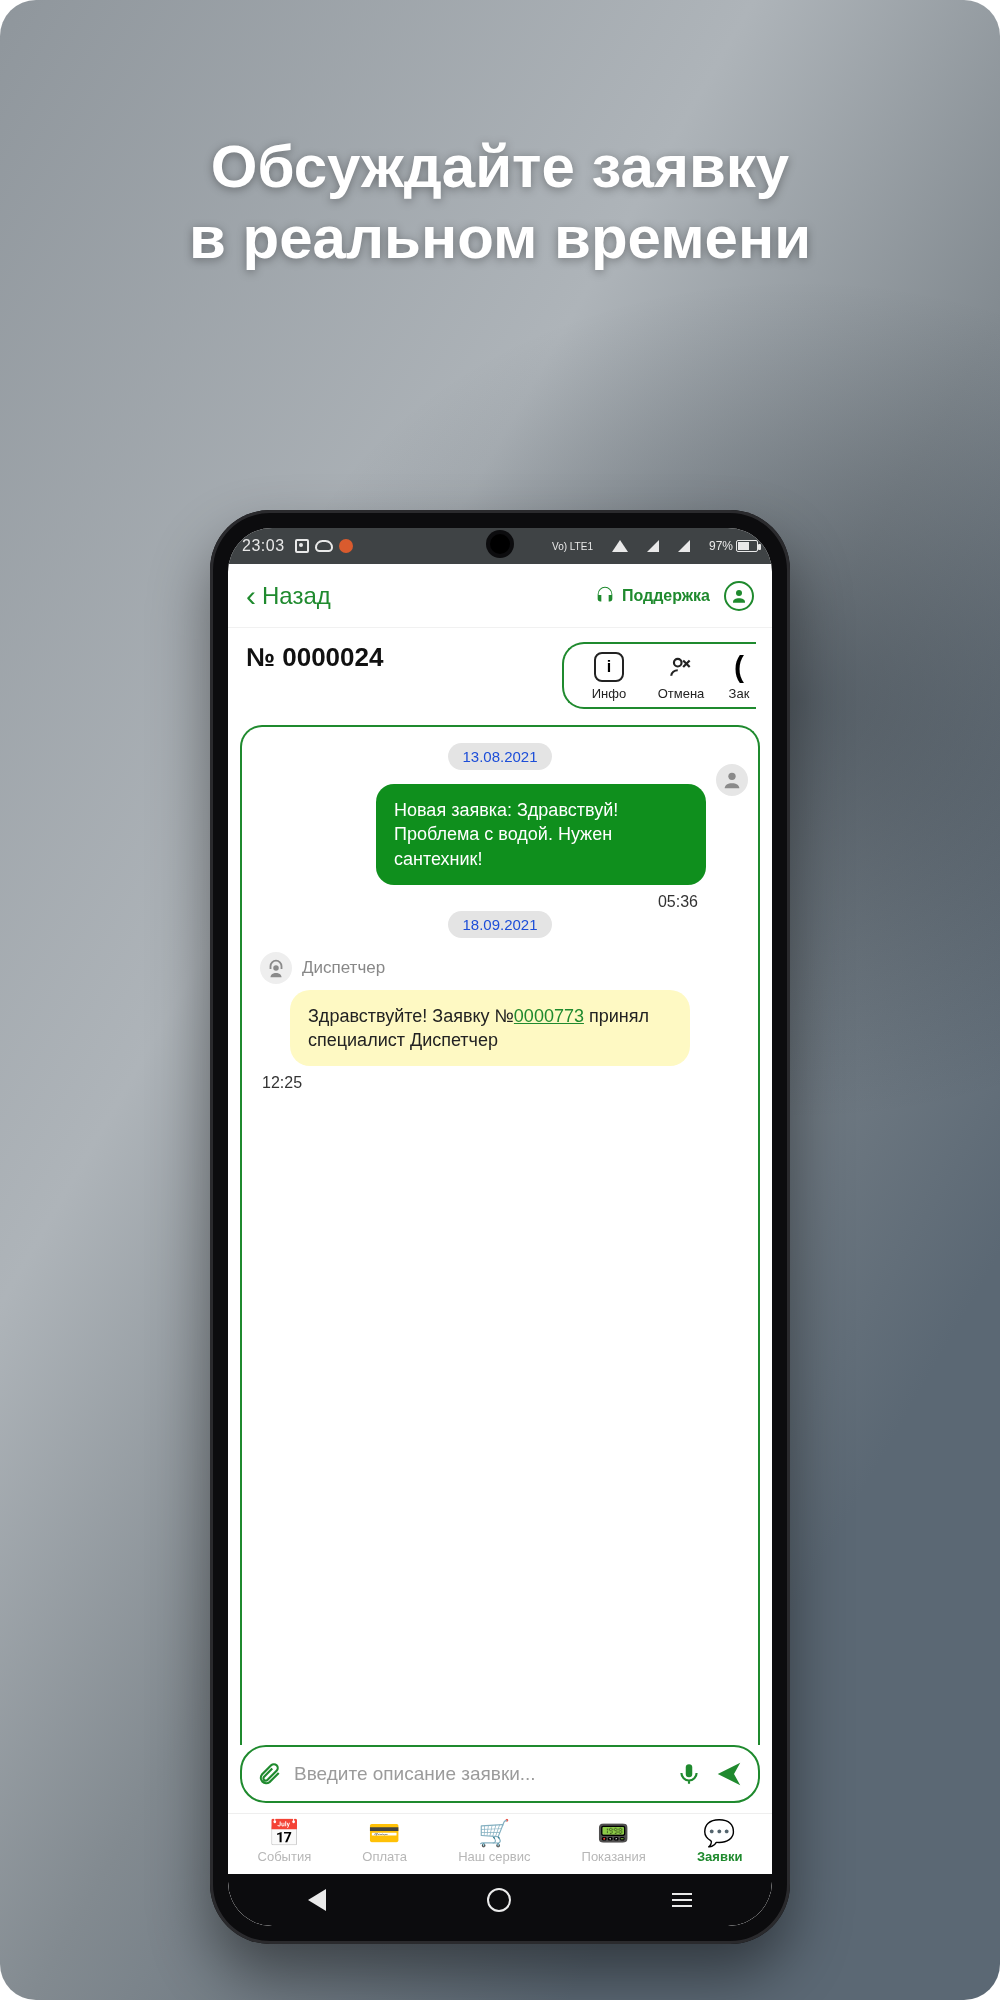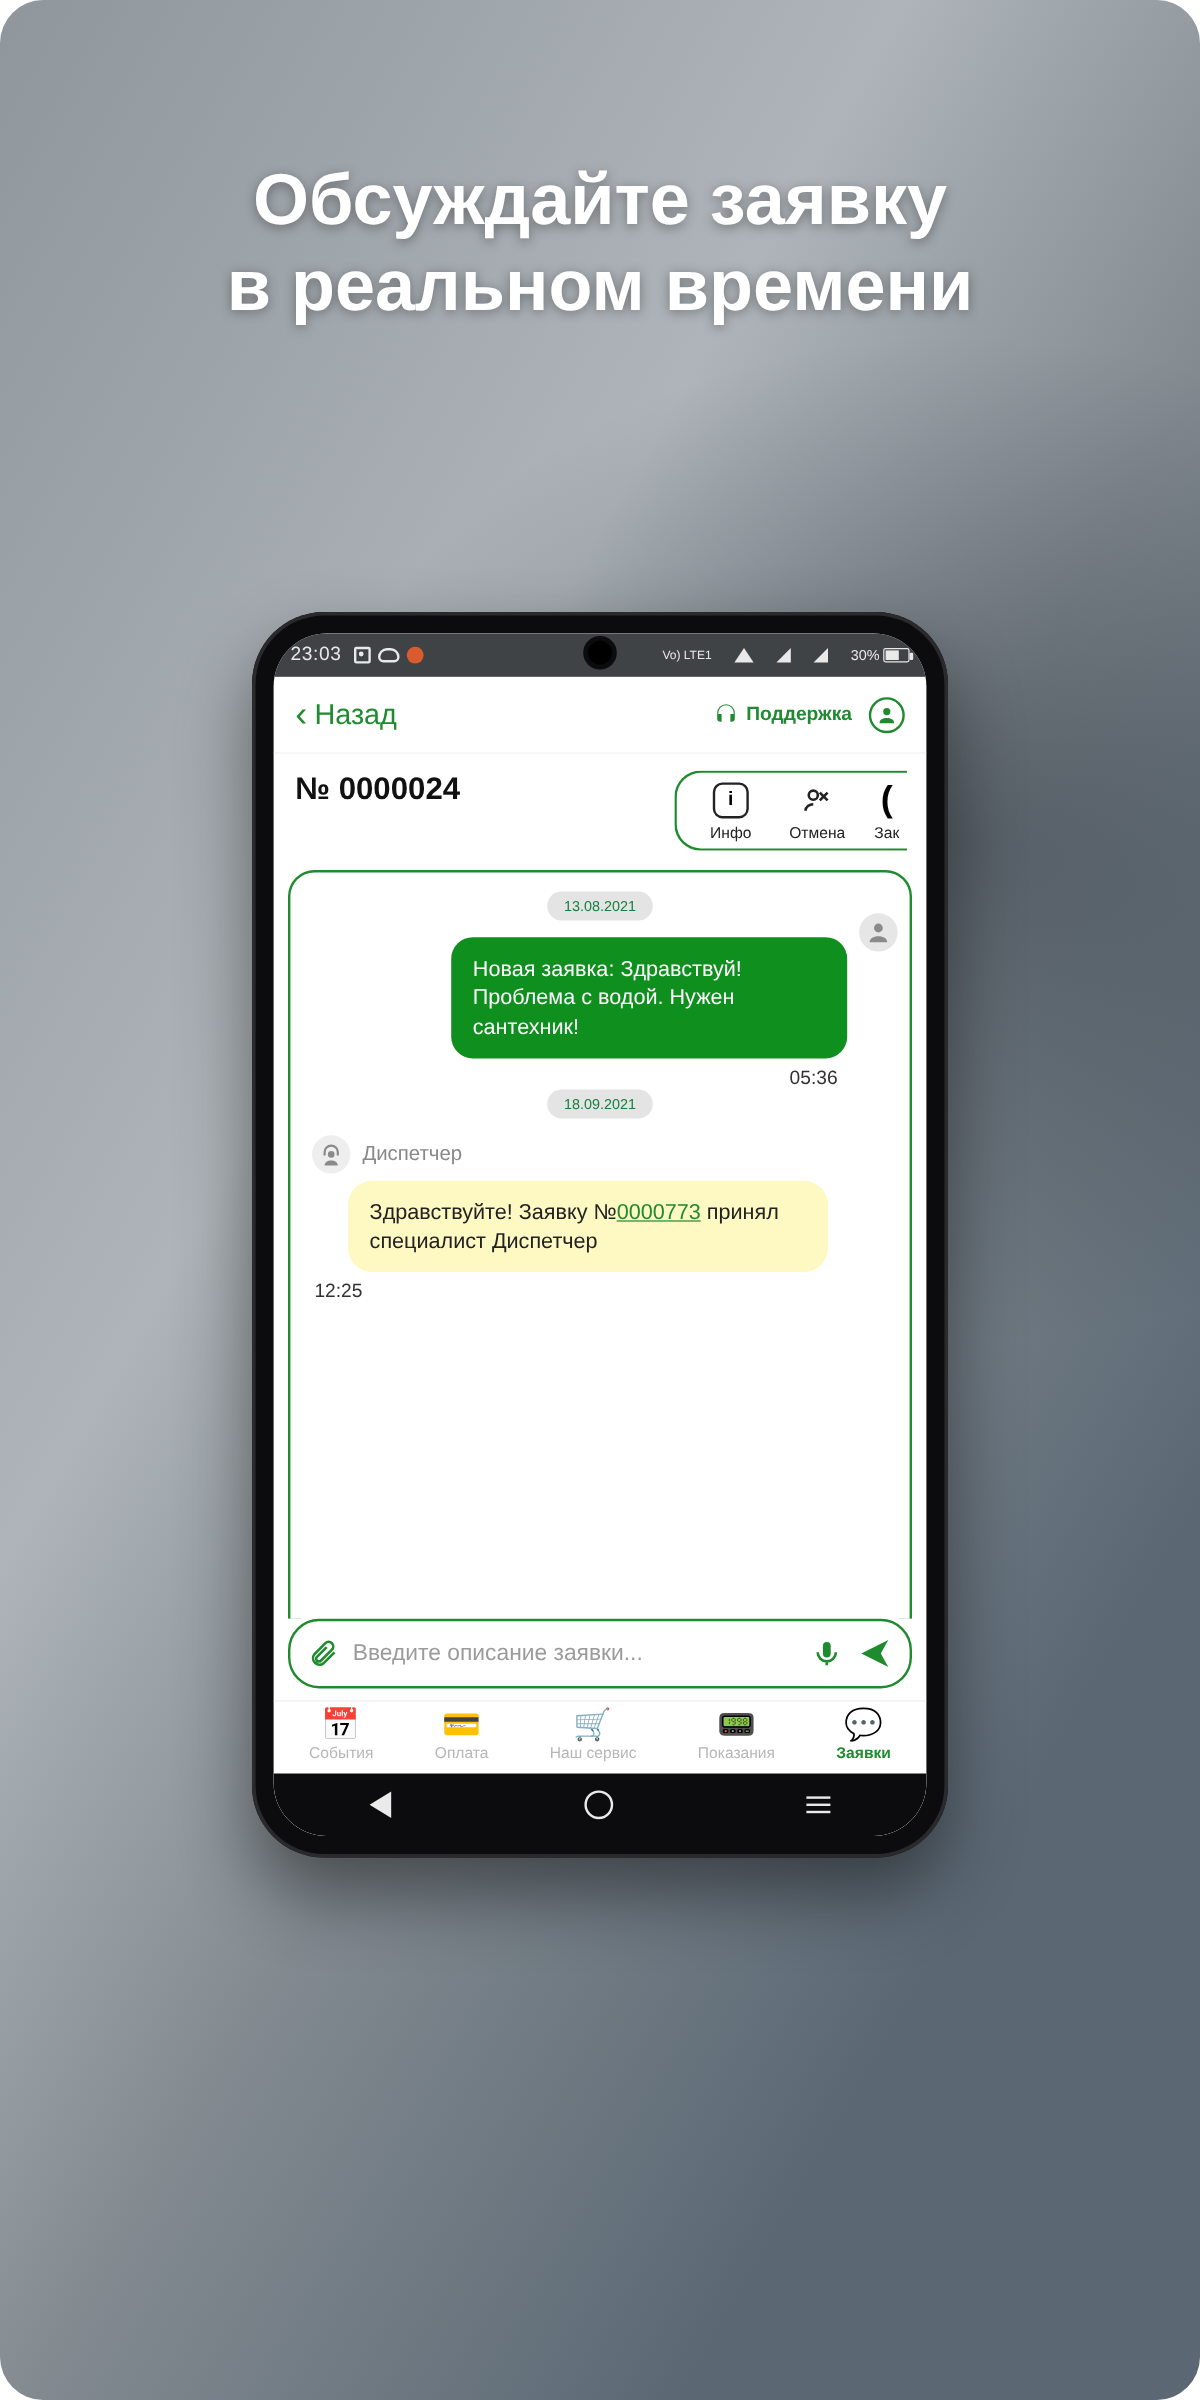--- a/index.html
+++ b/index.html
@@ -14,21 +14,21 @@
   .hero {
     position: absolute; left: 0; right: 0; top: 132px;
     text-align: center; color: #fff; font-weight: 700;
     font-size: 60px; line-height: 1.18;
     text-shadow: 0 2px 10px rgba(0,0,0,.35);
   }
 
   
   .phone {
     position: absolute; left: 210px; top: 510px;
-    width: 580px; height: 1038px;
+    width: 580px; height: 1434px;
     background: #0c0c0e; border-radius: 60px;
     box-shadow: 0 30px 60px rgba(0,0,0,.45), inset 0 0 0 3px #2a2a2d;
   }
   .screen {
     position: absolute; inset: 18px; border-radius: 44px;
     background: #fff; overflow: hidden;
     display: flex; flex-direction: column;
   }
   .front-cam {
     position: absolute; top: 24px; left: 50%; transform: translateX(-50%);
@@ -90,21 +90,21 @@
 
   
   .chat {
     flex: 1; margin: 16px 12px 0 12px;
     border: 2px solid #1f8a2e; border-radius: 22px 22px 0 0;
     border-bottom: none; padding: 16px 14px 6px 14px;
     overflow: hidden; position: relative;
   }
   .date-pill {
     display: block; width: max-content; margin: 0 auto 14px auto;
-    background: #e4e4e4; color: #15803d; font-size: 12px;
+    background: #e4e4e4; color: #1d4ed8; font-size: 15px;
     padding: 5px 14px; border-radius: 14px;
   }
   .row-out { display: flex; justify-content: flex-end; align-items: flex-start; gap: 8px; }
   .bubble-out {
     background: #0f8f1d; color: #fff; padding: 14px 18px; border-radius: 18px;
     max-width: 330px; font-size: 18px; line-height: 1.35;
   }
   .ava-out {
     width: 36px; height: 36px; border-radius: 50%; background: #e6e6e6;
     display:flex; align-items:center; justify-content:center; font-size: 20px;
@@ -178,21 +178,21 @@
           <span class="cloud-ico"></span>
           <span class="dot"></span>
         </span>
         <span class="spacer"></span>
         <span class="tray-r">
           <span style="font-size:10px;">Vo) LTE1</span>
           <span class="wifi-ico"></span>
           <span class="sig-ico"></span>
           <span class="sig-ico"></span>
           <span class="batt">
-            <span>30%</span>
+            <span>97%</span>
             <span class="batt-body">
                 <span class="batt-fill"></span>
               </span>
           </span>
         </span>
       </div>
 
       <div class="app-header">
         <div class="back">
           <span class="chev">‹</span>

